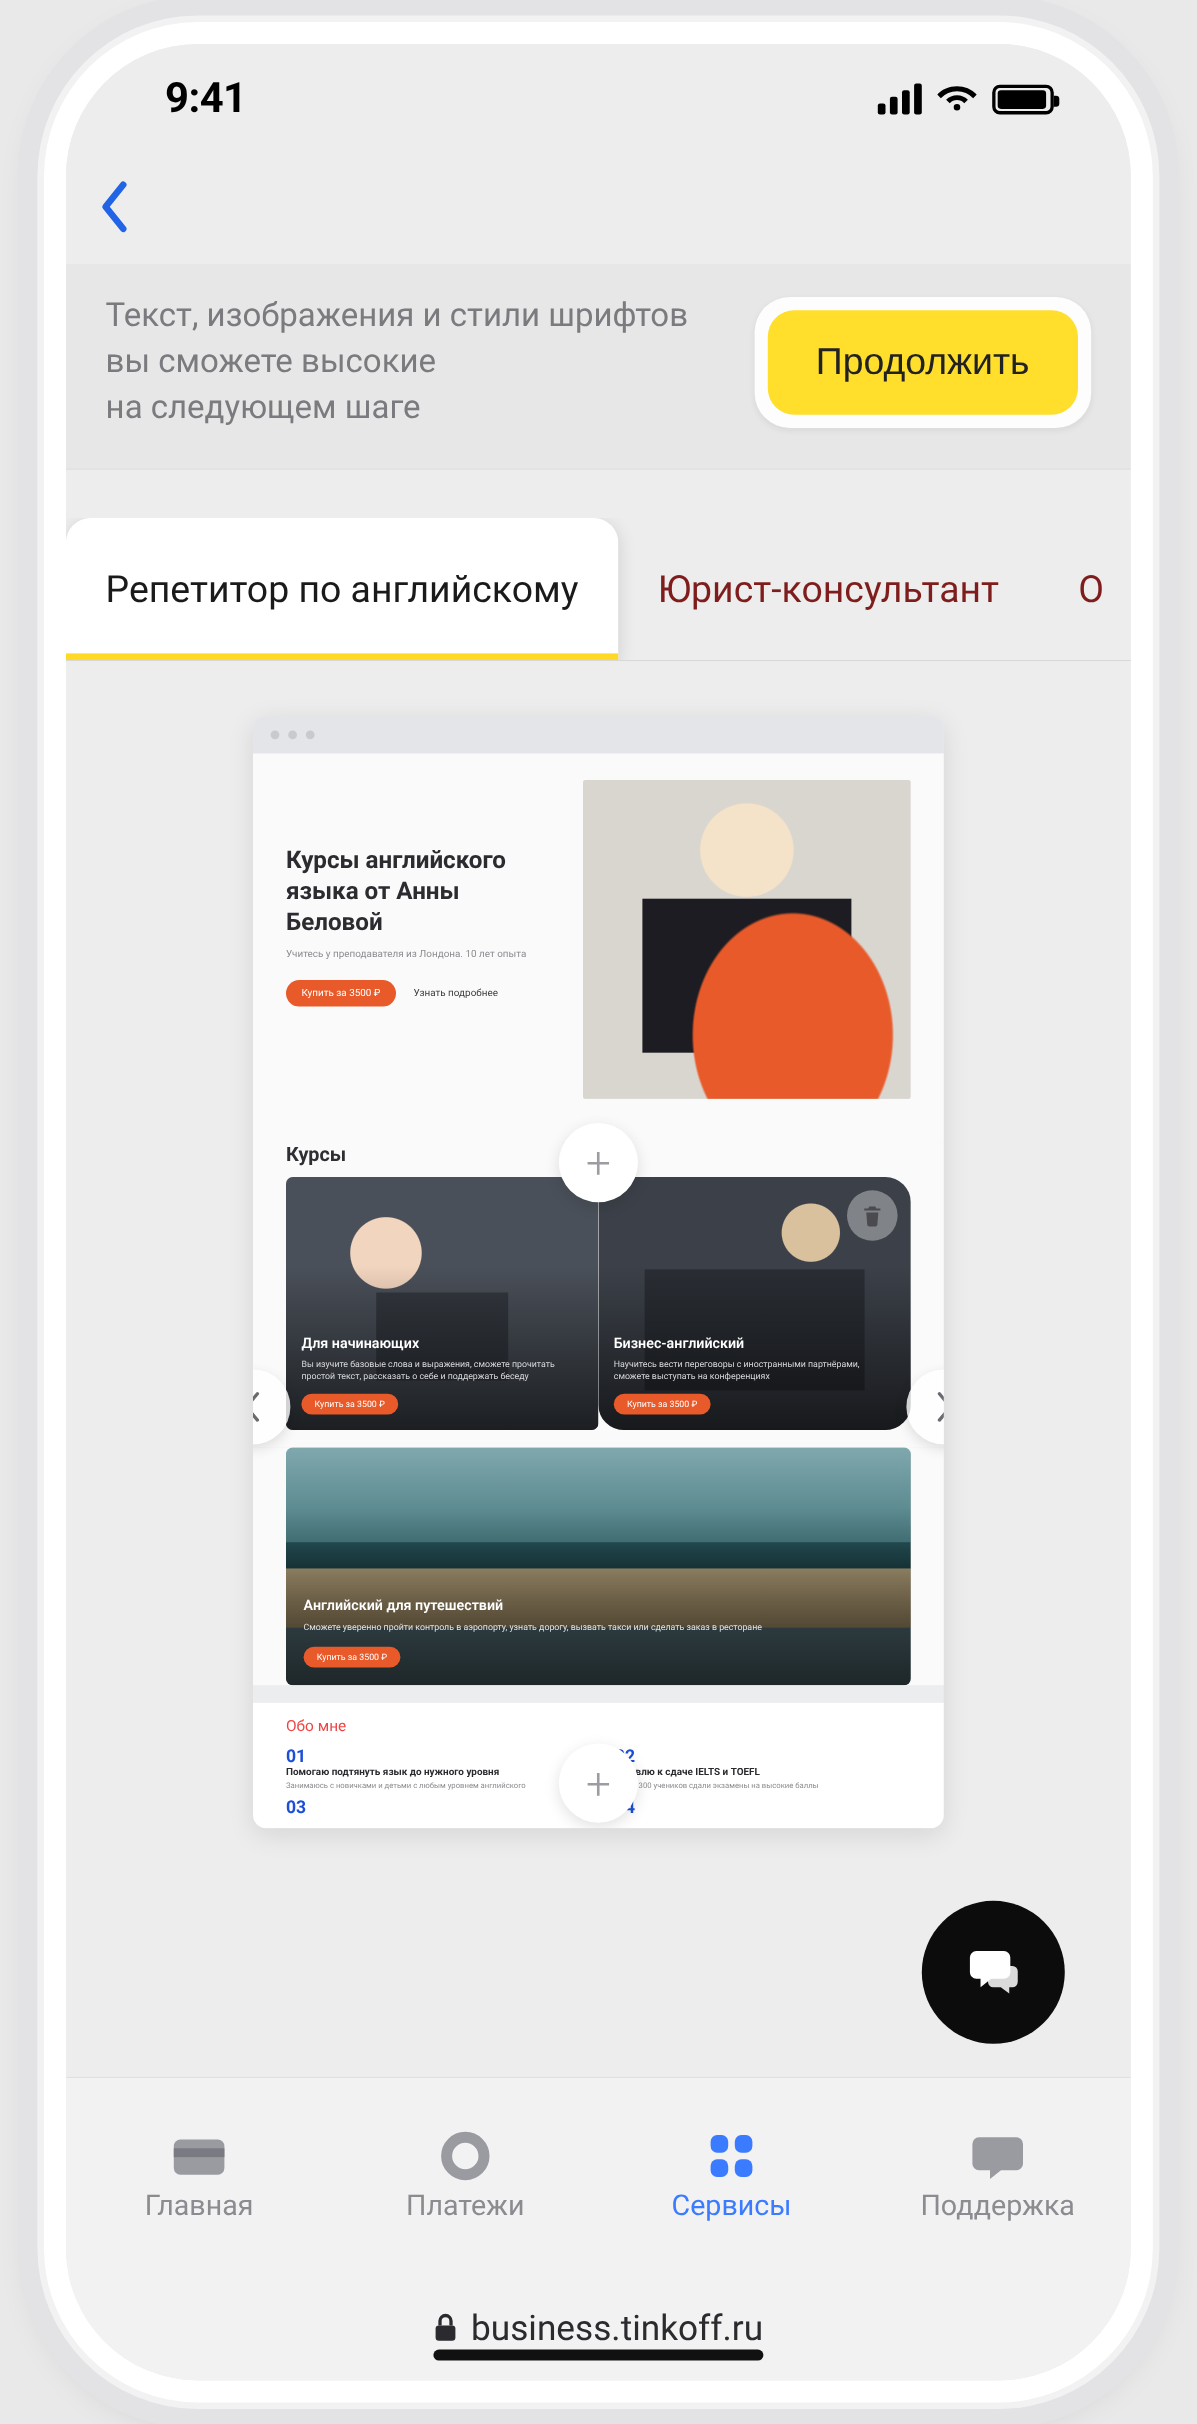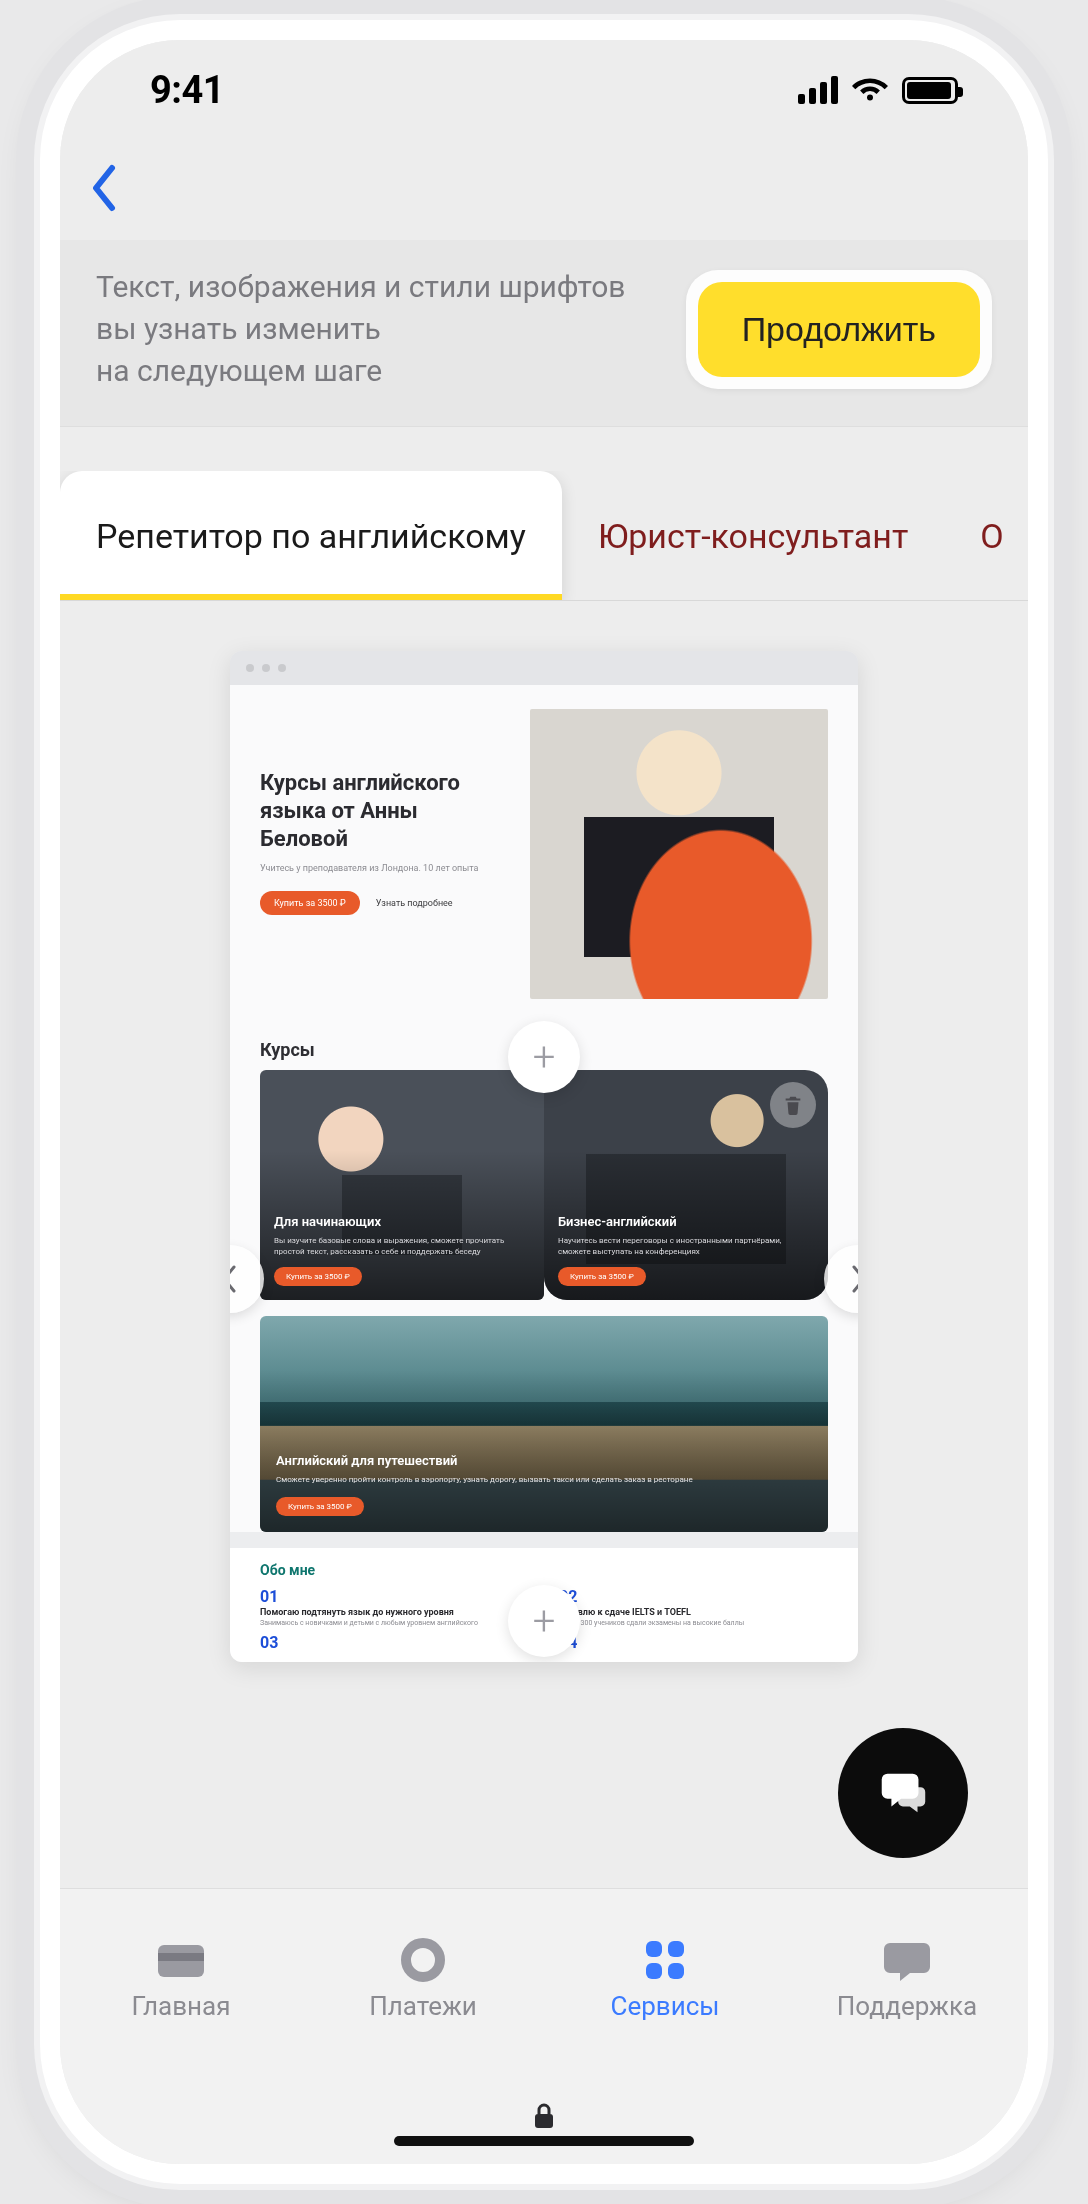--- a/index.html
+++ b/index.html
@@ -301,21 +301,21 @@
   .about{
     background:#fff;
     padding: 14px 30px 10px 30px;
     display:grid;
     grid-template-columns:1fr 1fr;
     column-gap:30px;
     row-gap:6px;
   }
   .about-heading{
     grid-column:1/-1;
-    font-size:14px;font-weight:700;color:#0f766e;margin-bottom:4px;
+    font-size:14px;font-weight:400;color:#ef4444;margin-bottom:4px;
   }
   .about-num{font-size:16px;font-weight:700;color:#1d4ed8;line-height:18px;}
   .about-line1{font-size:9px;font-weight:700;color:#2a2a2e;line-height:12px;}
   .about-line2{font-size:7px;color:#8c8c92;line-height:10px;}
 
   
   .add-btn{
     position:absolute;
     width:72px;height:72px;border-radius:50%;
     background:#fff;
@@ -422,21 +422,21 @@
       <div class="back-btn">
         <svg viewBox="0 0 30 48">
             <path fill="none" stroke="#2264e6" stroke-width="6" stroke-linecap="round" stroke-linejoin="round" d="M22 4 6 24l16 20"></path>
           </svg>
       </div>
     </div>
 
     <div class="banner">
       <div class="banner-text">
         <div>Текст, изображения и стили шрифтов</div>
-        <div>вы узнать изменить</div>
+        <div>вы сможете высокие</div>
         <div>на следующем шаге</div>
       </div>
       <div class="continue-wrap">
         <button class="continue-btn">Продолжить</button>
       </div>
     </div>
 
     <div class="tabs-row">
       <div class="tab active">
         <span>Репетитор по английскому</span>
@@ -574,17 +574,18 @@
         </svg>
         <span class="tblabel">Поддержка</span>
       </div>
     </div>
 
     <div class="url-bar">
       <svg viewBox="0 0 22 28">
         <rect x="2" y="12" width="18" height="14" rx="3" fill="#2b2b2f"></rect>
         <path fill="none" stroke="#2b2b2f" stroke-width="3" d="M6 12V8a5 5 0 0 1 10 0v4"></path>
       </svg>
+      <span>business.tinkoff.ru</span>
     </div>
 
     <div class="home-indicator"></div>
   </div>
 </div>
 
 </body></html>

